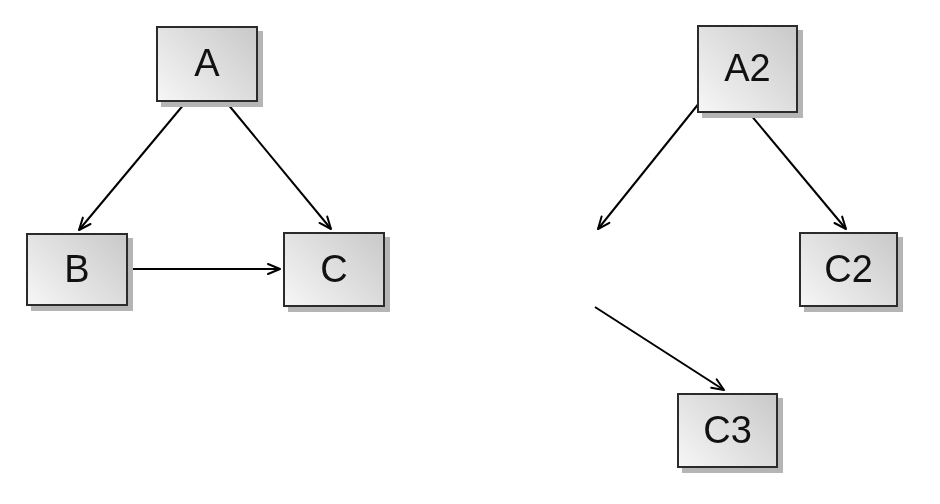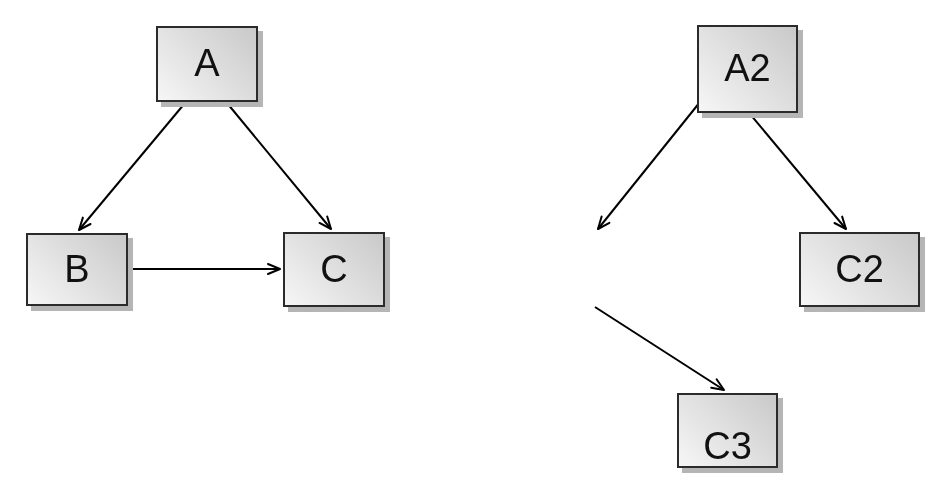--- a/index.html
+++ b/index.html
@@ -74,21 +74,21 @@
 
   <div class="node" style="left:283px; top:232px; width:102px; height:75px;">
     <span class="node-label">C</span>
   </div>
 
   <div class="node" style="left:669px; top:25px;  width:101px; height:88px;margin-left:28px;">
     <span class="node-label">A2</span>
   </div>
 
 
-  <div class="node" style="left:799px; top:232px; width:121px; height:75px;align-items:center;">
+  <div class="node" style="left:799px; top:232px; width:99px; height:75px;align-items:center;">
     <span class="node-label">C2</span>
   </div>
 
-  <div class="node" style="left:677px; top:393px; width:101px; height:75px;align-items:flex-end;">
+  <div class="node" style="left:677px; top:393px; width:101px; height:75px;">
     <span class="node-label">C3</span>
   </div>
 
 </div>
 
 </body></html>

